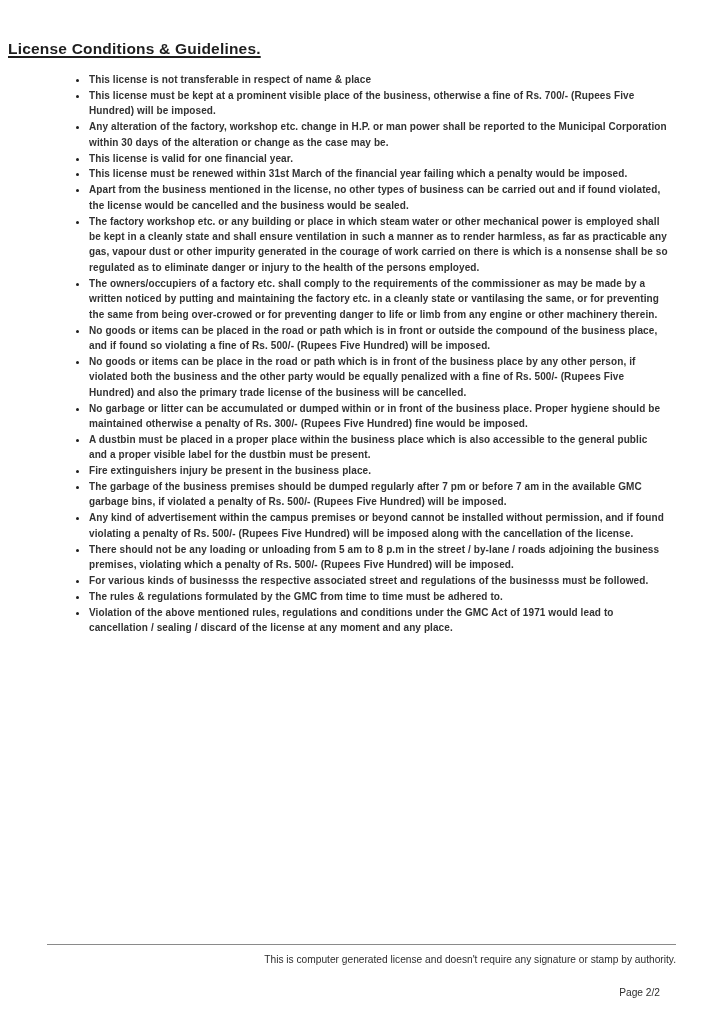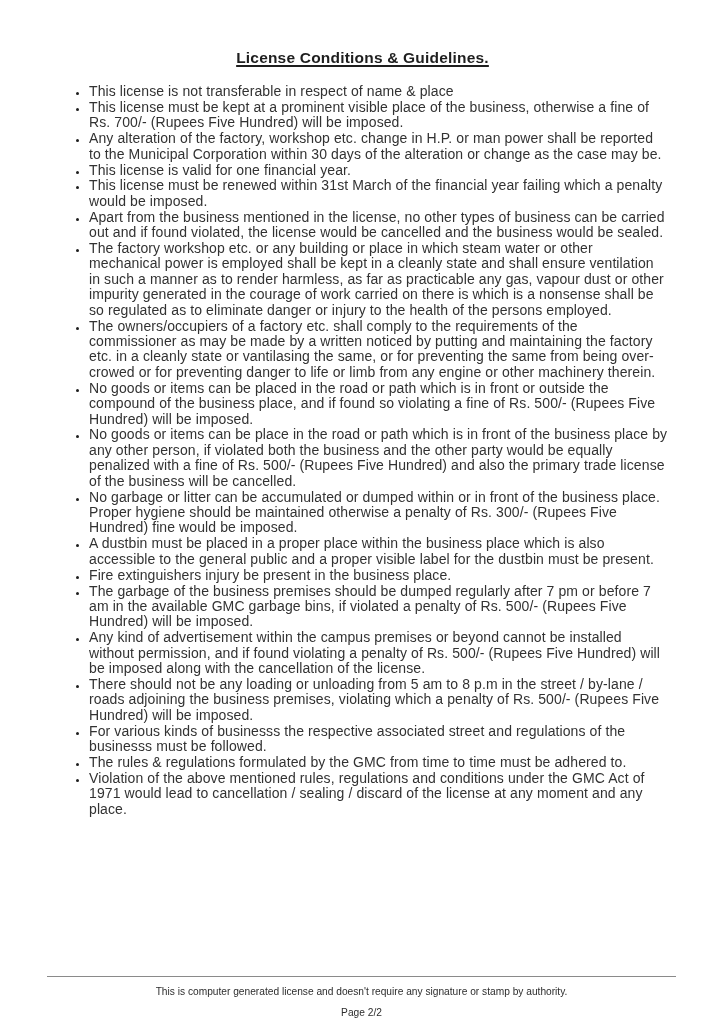--- a/index.html
+++ b/index.html
@@ -11,65 +11,66 @@
     position: relative;
     width: 725px;
     height: 1024px;
     background: #ffffff;
     font-family: "Liberation Sans", "DejaVu Sans", sans-serif;
     color: #323232;
     overflow: hidden;
     box-sizing: border-box;
   }
   .doc-title {
-    margin: 17px;
+    margin: 8px;
     padding-top: 32px;
-    text-align: center;
+    text-align: left;
     font-size: 15.5px;
     font-weight: 700;
     color: #1e1e1e;
     text-decoration: underline;
     text-underline-offset: 2px;
     text-decoration-thickness: 1.5px;
     letter-spacing: 0.2px;
   }
   ul.conditions {
     margin: 14px 57px 0 88px;
     padding: 0;
     list-style: disc outside;
-    font-size: 14px;
+    font-size: 10px;
     line-height: 15.4px;
     letter-spacing: 0.1px;
     color: #323232;
+    font-weight: bold;
   }
   ul.conditions li {
     margin: 0 0 0.5px 0;
     padding-left: 1px;
   }
   ul.conditions li::marker {
     color: #1e1e1e;
     font-size: 9px;
   }
   .footer {
     position: absolute;
     left: 47px;
     right: 49px;
-    top: 976px;
+    top: 944px;
     border-top: 1.5px solid #8a8a8a;
-    text-align: center;
+    text-align: right;
   }
   .footer-note {
     margin: 0;
     padding-top: 8px;
     font-size: 10.2px;
     line-height: 13px;
     color: #2d2d2d;
   }
   .page-number {
-    margin: 4px;
+    margin: 16px;
     padding-top: 4px;
     font-size: 10.2px;
     line-height: 13px;
     color: #2d2d2d;
   }
 </style>
 </head>
 <body>
 
 <div class="page">

